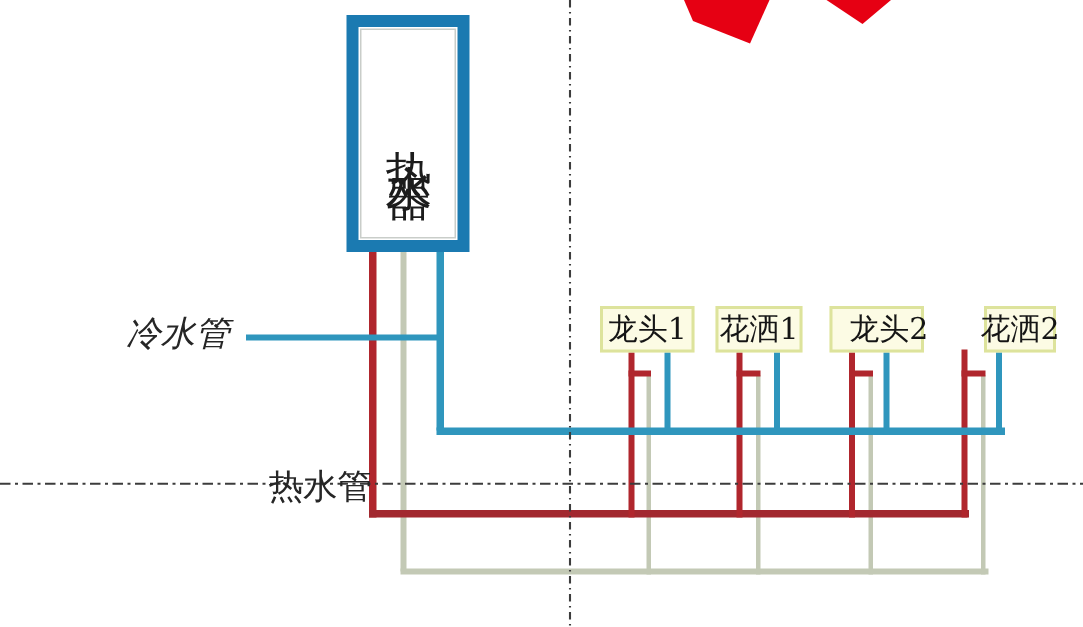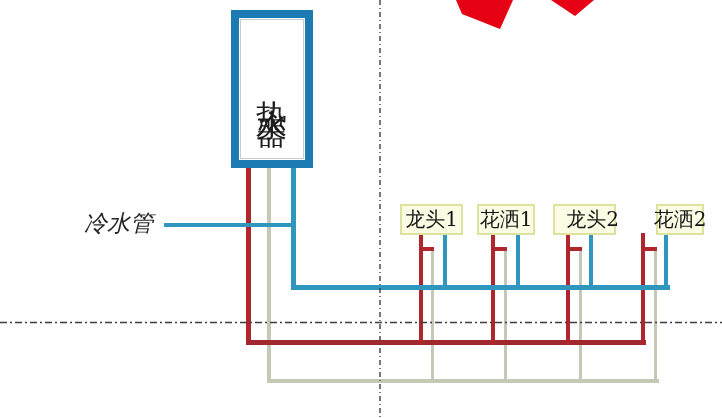--- a/index.html
+++ b/index.html
@@ -76,19 +76,20 @@
     <polygon points="551,0 594,0 575,16" fill="var(--logo_red)"></polygon>
   </svg>
 
   <div class="heater">
     <div class="heater-inner">
       <div class="heater-text">热水器</div>
     </div>
   </div>
 
   <div class="diagram-label" style="left:84px;top:211px;font-style:italic;">冷水管</div>
+  <div class="diagram-label" style="left:179px;top:313px;">热水管</div>
 
   <div class="fixture-box" style="left:400px;width:63px;">龙头1</div>
   <div class="fixture-box" style="left:477px;width:58px;">花洒1</div>
   <div class="fixture-box" style="left:553px;width:63px;padding-left:16px;">龙头2</div>
   <div class="fixture-box" style="left:632px;width:48px;margin-left:24px;">花洒2</div>
 
 </div>
 
 </body></html>

